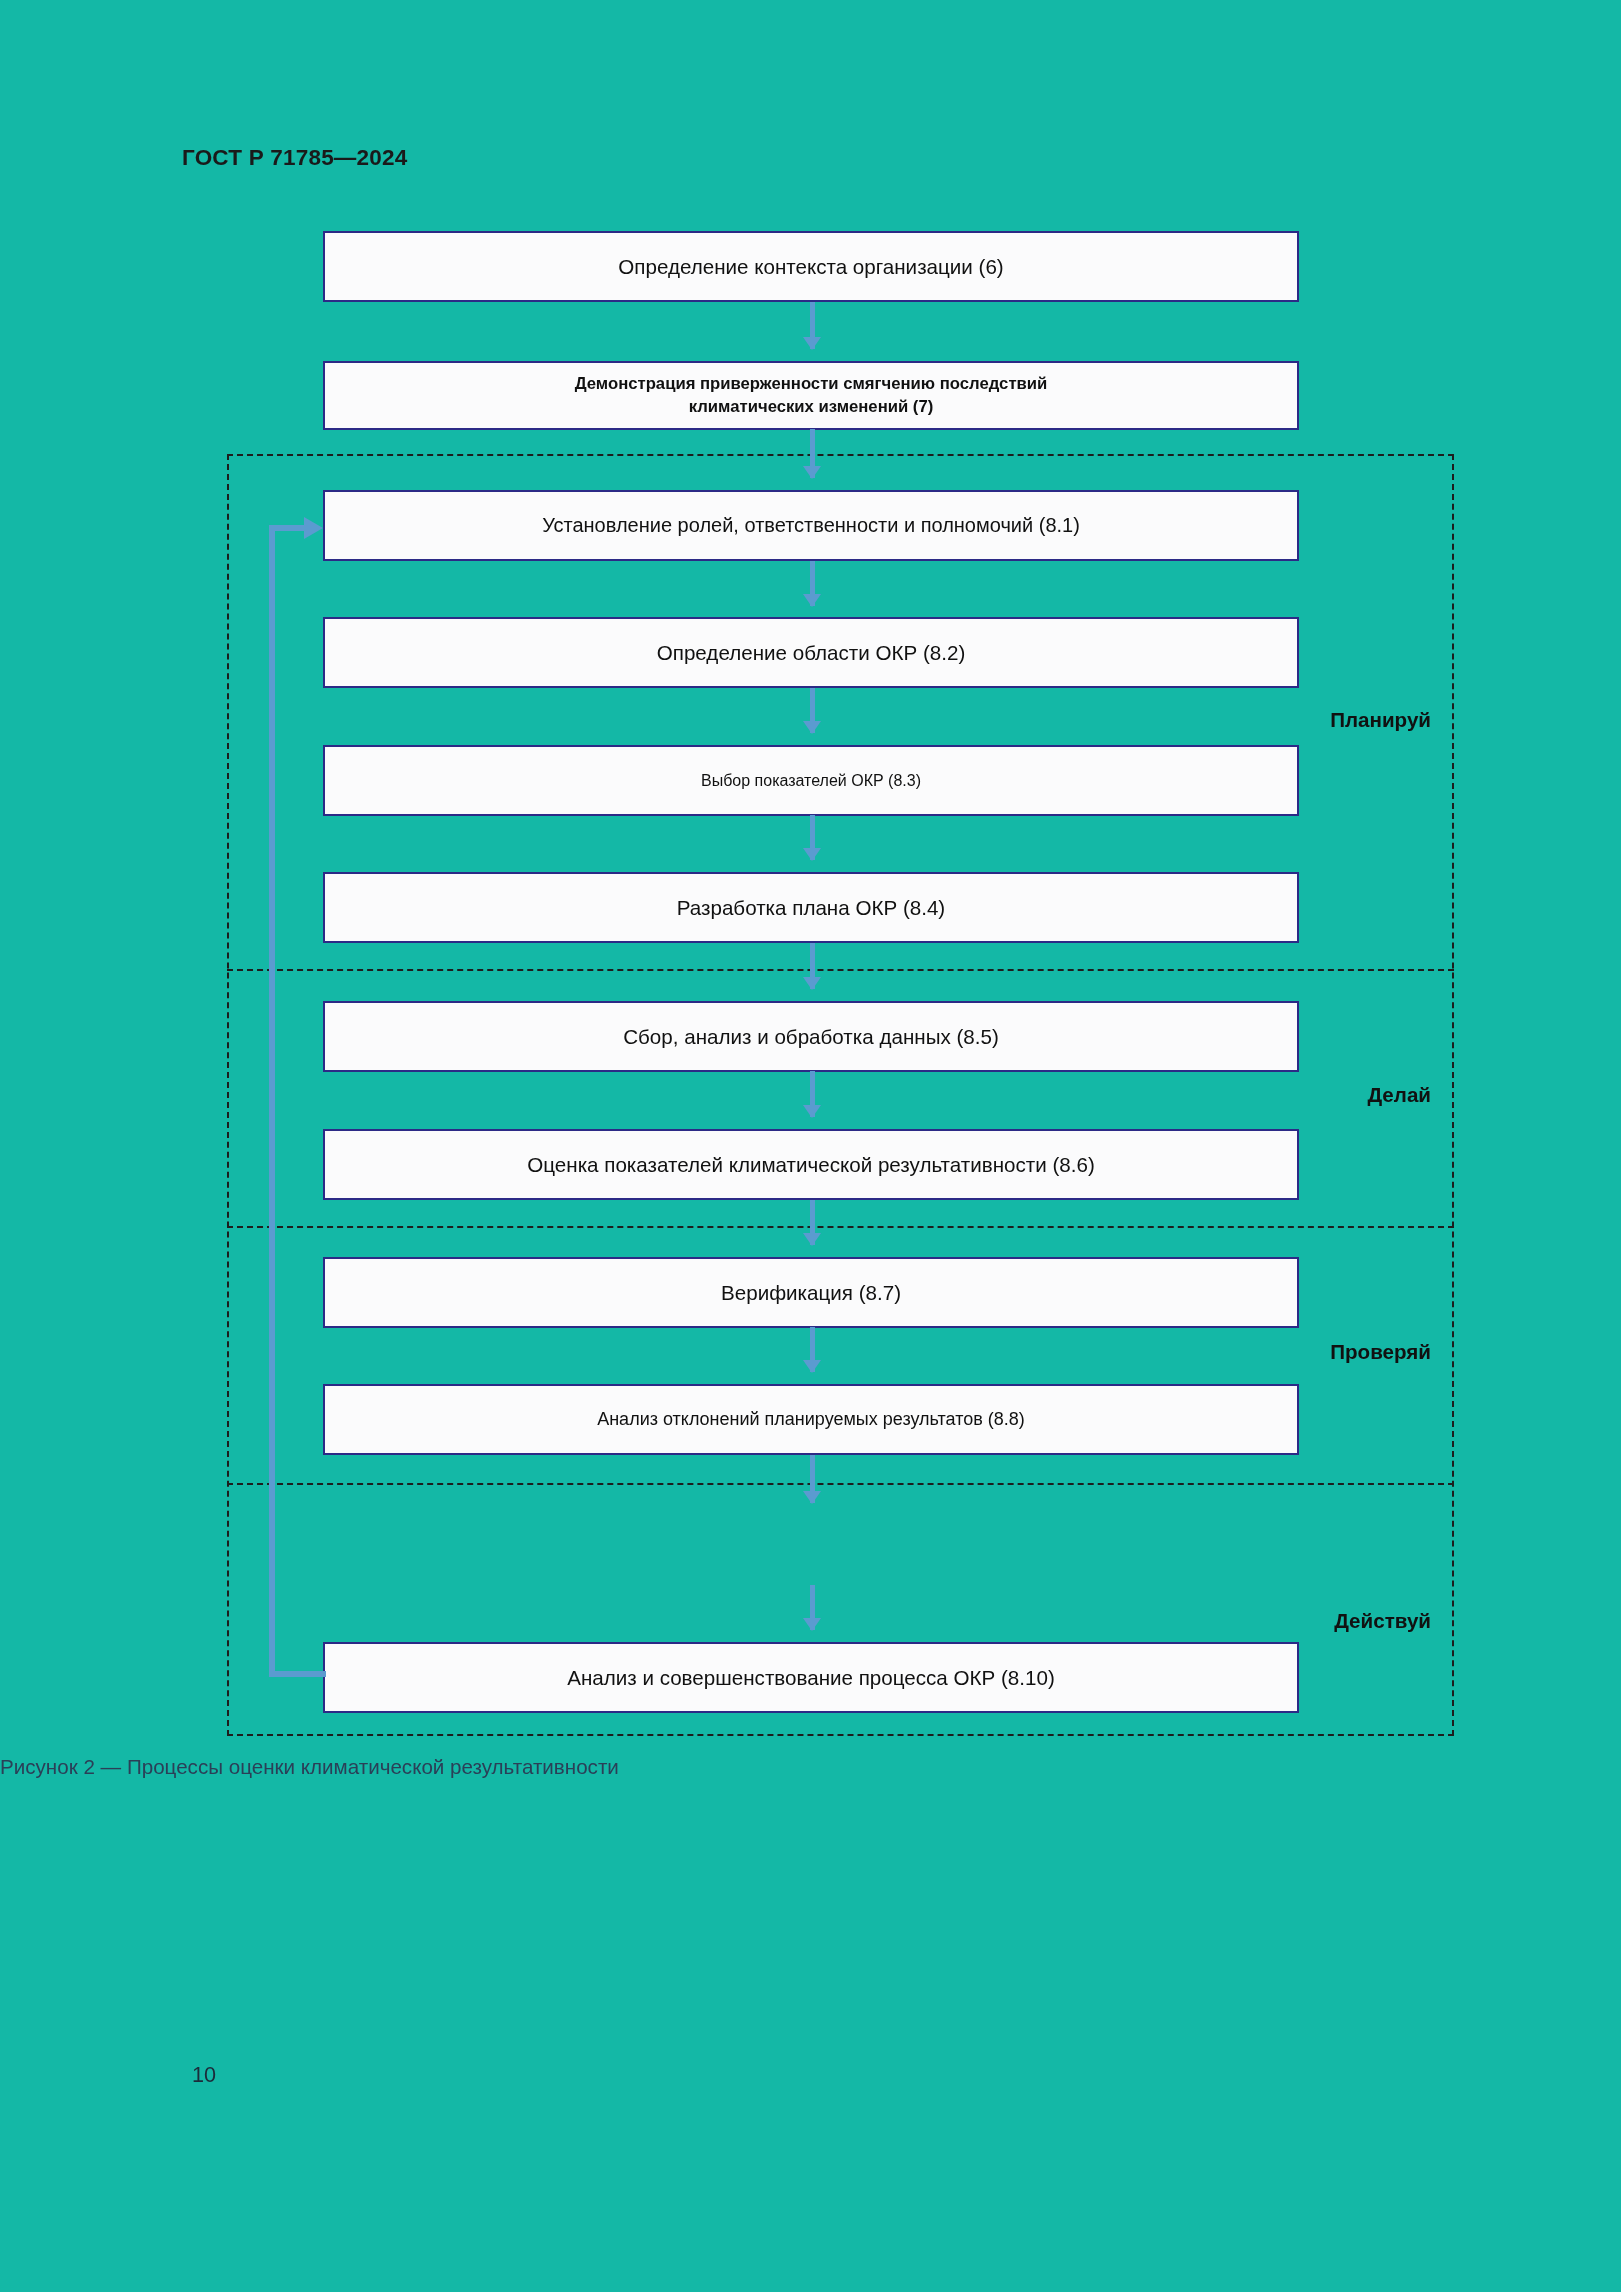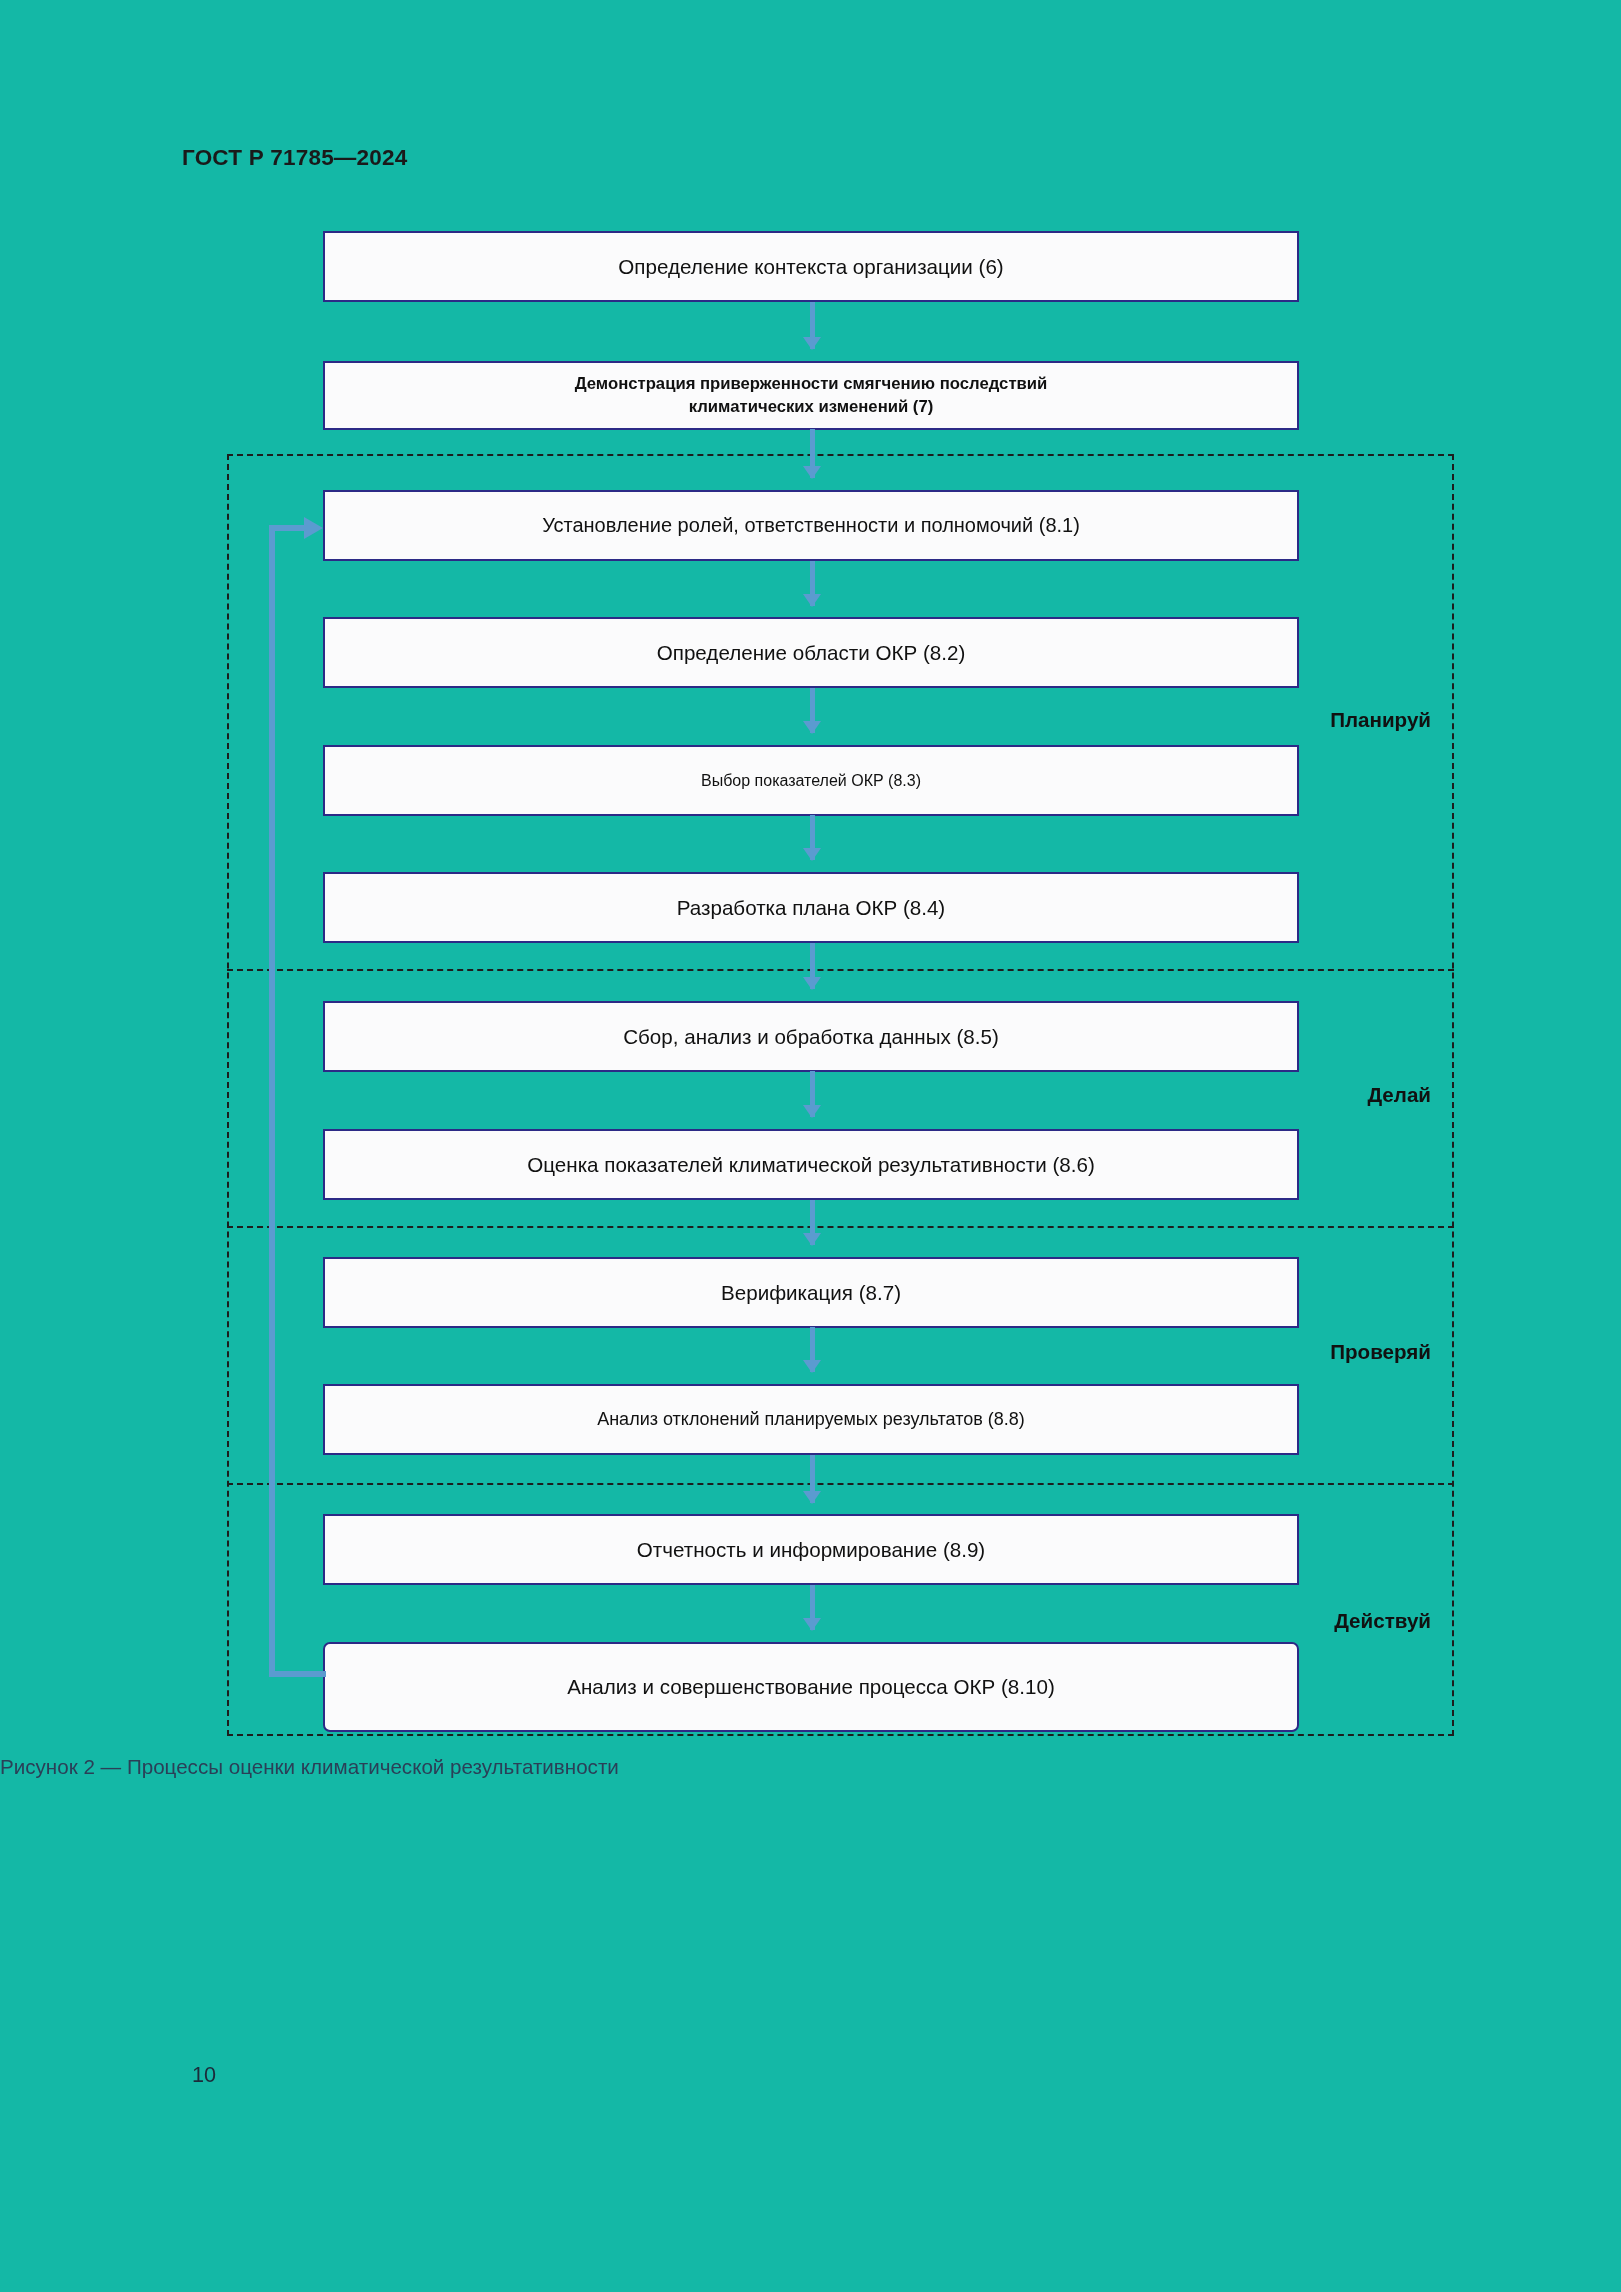--- a/index.html
+++ b/index.html
@@ -121,21 +121,21 @@
   .node.n2  { top: 361px; height: 69px; font-size: 16.7px; font-weight: bold; }
   .node.n3  { top: 490px; height: 71px; font-size: 20px; }
   .node.n4  { top: 617px; height: 71px; font-size: 20.6px; }
   .node.n5  { top: 745px; height: 71px; font-size: 16px; }
   .node.n6  { top: 872px; height: 71px; font-size: 20.6px; }
   .node.n7  { top: 1001px; height: 71px; font-size: 20.6px; }
   .node.n8  { top: 1129px; height: 71px; font-size: 20.6px; }
   .node.n9  { top: 1257px; height: 71px; font-size: 20.6px; }
   .node.n10 { top: 1384px; height: 71px; font-size: 18px; }
   .node.n11 { top: 1514px; height: 71px; font-size: 20.6px; }
-  .node.n12 { top: 1642px; height: 90px; font-size: 20.6px; border-radius: 7px; }
+  .node.n12 { top: 1642px; height: 71px; font-size: 20.6px; }
 
   
   .conn {
     position: absolute;
     left: 810px;
     width: 4.9px;
     background: #5b9bd0;
   }
   .conn::after {
     content: "";
@@ -240,23 +240,20 @@
     </div>
     <div class="node n8">
       <span class="node-text">Оценка показателей климатической результативности (8.6)</span>
     </div>
     <div class="node n9">
       <span class="node-text">Верификация (8.7)</span>
     </div>
     <div class="node n10">
       <span class="node-text">Анализ отклонений планируемых результатов (8.8)</span>
     </div>
-    <div class="node n11">
-      <span class="node-text">Отчетность и информирование (8.9)</span>
-    </div>
     <div class="node n12">
       <span class="node-text">Анализ и совершенствование процесса ОКР (8.10)</span>
     </div>
 
     <div class="conn c1"></div>
     <div class="conn c2"></div>
     <div class="conn c3"></div>
     <div class="conn c4"></div>
     <div class="conn c5"></div>
     <div class="conn c6"></div>

